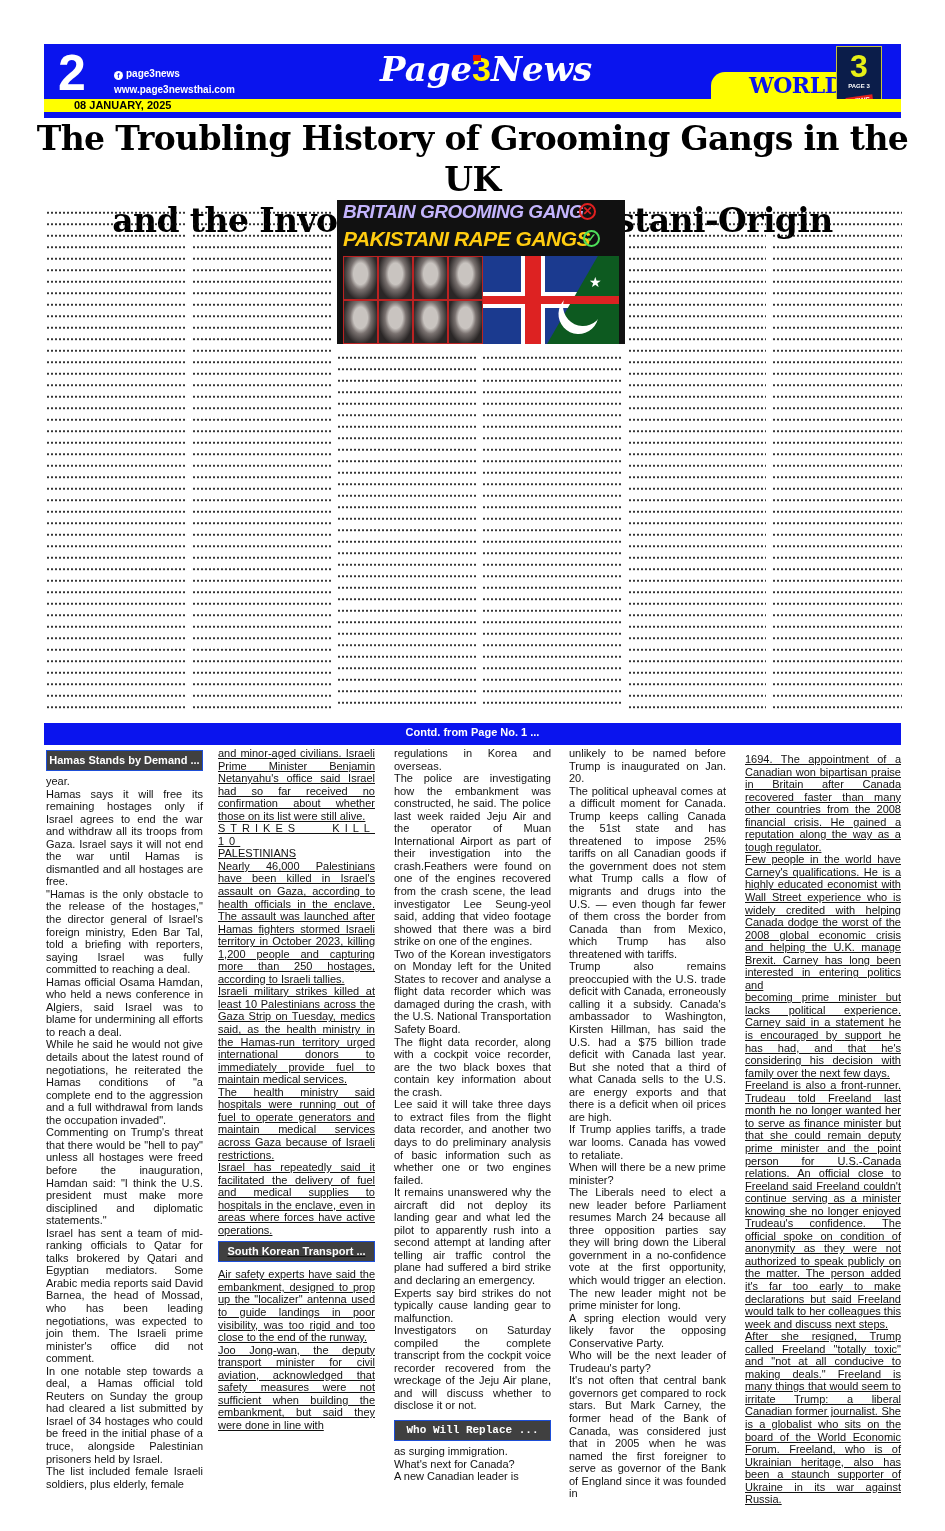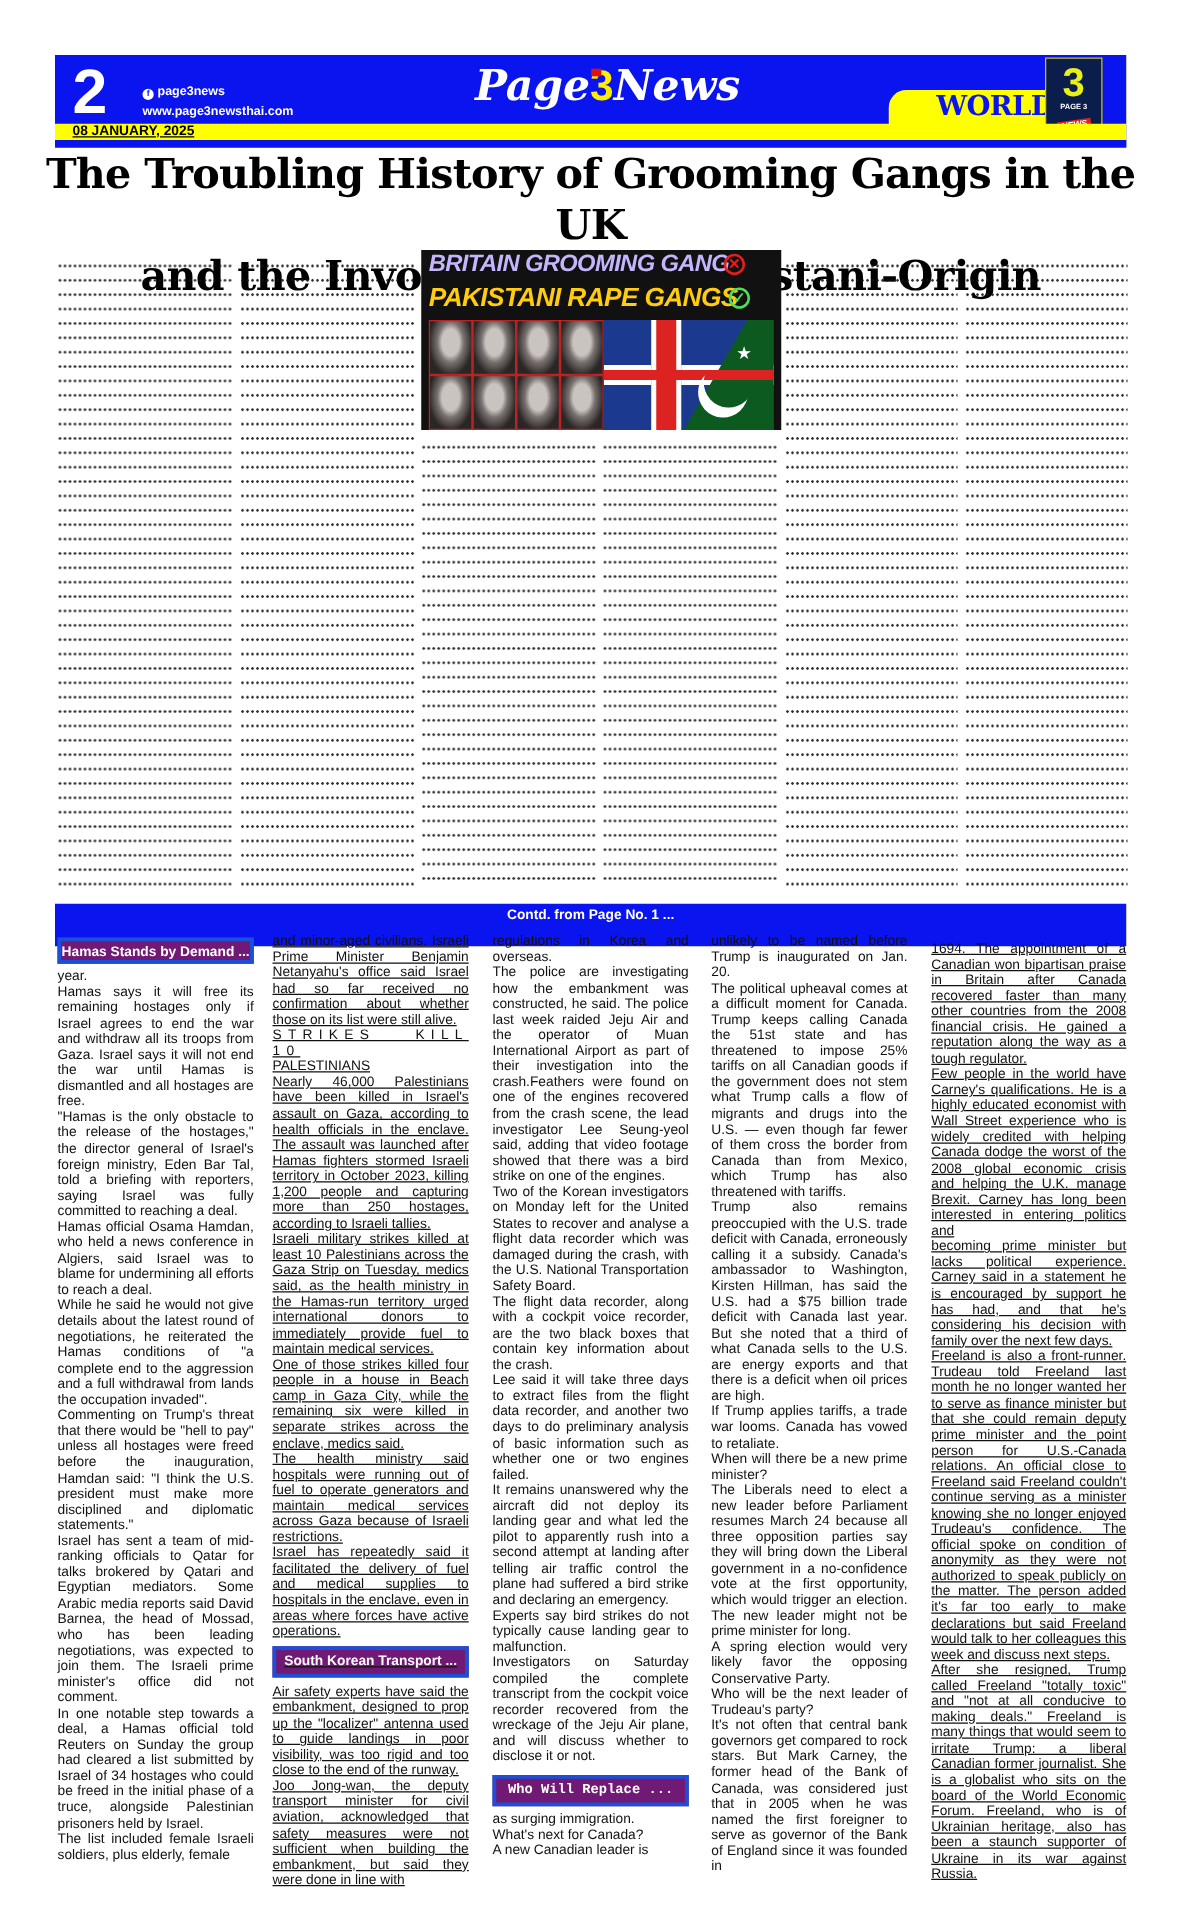--- a/index.html
+++ b/index.html
@@ -6,21 +6,21 @@
   html, body { width: 945px; height: 1531px; background: #ffffff; overflow: hidden; }
   body { position: relative; font-family: "Liberation Sans", sans-serif; color: #111; }
 
   
   .masthead { position: absolute; left: 44px; top: 44px; width: 857px; height: 74px; background: #0a14ee; }
   .page-num { position: absolute; left: 14px; top: 4px; font: bold 50px/1 "Liberation Sans", sans-serif; color: #fff; }
   .social { position: absolute; left: 70px; top: 25px; font: bold 10px/1 "Liberation Sans", sans-serif; color: #fff; }
   .social .fb { display: inline-block; width: 9px; height: 9px; border-radius: 50%; background: #fff; color: #0a14ee; font-size: 7px; line-height: 9px; text-align: center; margin-right: 3px; vertical-align: -1px; }
   .website { position: absolute; left: 70px; top: 41px; font: bold 10px/1 "Liberation Sans", sans-serif; color: #fff; }
   .datebar { position: absolute; left: 0; top: 55px; width: 100%; height: 13px; background: #ffff00; }
-  .date { position: absolute; left: 14px; top: 56px; font: bold 11px/1 "Liberation Sans", sans-serif; color: #000; text-decoration: underline; }
+  .date { position: absolute; left: 30px; top: 56px; font: bold 11px/1 "Liberation Sans", sans-serif; color: #000; }
   .bottomstrip { position: absolute; left: 0; top: 68px; width: 100%; height: 6px; background: #0a14ee; }
 
   .logo { position: absolute; left: 336px; top: 8px; font: bold italic 34px/1 "DejaVu Serif", serif; color: #fff; letter-spacing: 0px; }
   .logo .three { color: #ffee00; font-family: "Liberation Sans", sans-serif; font-style: normal; font-weight: bold; position: relative; }
   .logo .three::before { content: ""; position: absolute; left: 1px; top: 5px; width: 8px; height: 6px; background: #e01010; }
 
   .worldtab { position: absolute; left: 667px; top: 28px; width: 125px; height: 40px; background: #ffff00; border-top-left-radius: 14px; }
   .world { position: absolute; left: 705px; top: 30px; font: bold 22px/1 "DejaVu Serif", serif; color: #0a14ee; letter-spacing: -0.5px; }
   .badge { position: absolute; left: 792px; top: 2px; width: 46px; height: 68px; background: #0b1d4a; border: 1px solid #c9c33a; text-align: center; }
   .badge .b3 { display: block; font: bold 32px/1 "Liberation Sans", sans-serif; color: #e8f016; margin-top: 3px; }
@@ -48,27 +48,27 @@
   .flags { position: absolute; left: 146px; top: 56px; width: 136px; height: 88px; overflow: hidden; }
   .uk { position: absolute; left: 0; top: 0; width: 100%; height: 100%; background: #1b3a8f; }
   .uk::before { content: ""; position: absolute; left: 0; top: 36px; width: 100%; height: 16px; background: #fff; box-shadow: inset 0 5px 0 #fff, inset 0 -5px 0 #fff; }
   .uk::after { content: ""; position: absolute; left: 38px; top: 0; width: 16px; height: 100%; background: #d22; border-left: 4px solid #fff; border-right: 4px solid #fff; }
   .ukred { position: absolute; left: 0; top: 40px; width: 100%; height: 8px; background: #d22; z-index: 2; }
   .pk { position: absolute; left: 64px; top: 0; width: 110px; height: 100%; background: #0d5a20; transform: skewX(-30deg); transform-origin: bottom left; }
   .moon { position: absolute; left: 80px; top: 30px; width: 40px; height: 40px; border-radius: 50%; box-shadow: -7px 6px 0 0 #fff; transform: rotate(-20deg); z-index: 3; }
   .star { position: absolute; left: 106px; top: 18px; color: #fff; font-size: 14px; z-index: 3; }
 
   
-  .contd { position: absolute; left: 44px; top: 723px; width: 857px; height: 34px; background: #0a14ee; color: #fff; text-align: center; font: bold 11px/18px "Liberation Sans", sans-serif; }
+  .contd { position: absolute; left: 44px; top: 723px; width: 857px; height: 22px; background: #0a14ee; color: #fff; text-align: center; font: bold 11px/18px "Liberation Sans", sans-serif; }
 
   
   .col { position: absolute; font: 11px/12.55px "Liberation Sans", sans-serif; color: #111; text-align: justify; }
   .col p { margin: 0; }
   .col .sub { letter-spacing: 5px; }
-  .secthead { background: #701a75; color: #fff; font: bold 11px/19px "Liberation Sans", sans-serif; text-align: center; border: 3px solid #1d4ed8; }
+  .secthead { background: #404040; color: #fff; font: bold 11px/19px "Liberation Sans", sans-serif; text-align: center; border: 1px solid #1d4ed8; }
   .c1 { left: 46px; top: 775px; width: 157px; }
   .c2 { left: 218px; top: 747px; width: 157px; text-decoration: underline; }
   .c3 { left: 394px; top: 747px; width: 157px; }
   .c4 { left: 569px; top: 747px; width: 157px; }
   .c5 { left: 745px; top: 753px; width: 156px; text-decoration: underline; }
   .hamas-head { position: absolute; left: 46px; top: 750px; width: 157px; height: 21px; }
 </style>
 </head>
 <body>
 
@@ -139,21 +139,20 @@
   <p>In one notable step towards a deal, a Hamas official told Reuters on Sunday the group had cleared a list submitted by Israel of 34 hostages who could be freed in the initial phase of a truce, alongside Palestinian prisoners held by Israel.</p>
   <p>The list included female Israeli soldiers, plus elderly, female</p>
 </div>
 
 <div class="col c2">
   <p>and minor-aged civilians. Israeli Prime Minister Benjamin Netanyahu's office said Israel had so far received no confirmation about whether those on its list were still alive.</p>
   <p class="sub">STRIKES KILL 10</p>
   <p>PALESTINIANS</p>
   <p>Nearly 46,000 Palestinians have been killed in Israel's assault on Gaza, according to health officials in the enclave. The assault was launched after Hamas fighters stormed Israeli territory in October 2023, killing 1,200 people and capturing more than 250 hostages, according to Israeli tallies.</p>
   <p>Israeli military strikes killed at least 10 Palestinians across the Gaza Strip on Tuesday, medics said, as the health ministry in the Hamas-run territory urged international donors to immediately provide fuel to maintain medical services.</p>
-  <p>One of those strikes killed four people in a house in Beach camp in Gaza City, while the remaining six were killed in separate strikes across the enclave, medics said.</p>
   <p>The health ministry said hospitals were running out of fuel to operate generators and maintain medical services across Gaza because of Israeli restrictions.</p>
   <p>Israel has repeatedly said it facilitated the delivery of fuel and medical supplies to hospitals in the enclave, even in areas where forces have active operations.</p>
   <div class="secthead" style="margin:5px 0 6px;">South Korean Transport ...</div>
   <p>Air safety experts have said the embankment, designed to prop up the "localizer" antenna used to guide landings in poor visibility, was too rigid and too close to the end of the runway.</p>
   <p>Joo Jong-wan, the deputy transport minister for civil aviation, acknowledged that safety measures were not sufficient when building the embankment, but said they were done in line with</p>
 </div>
 
 <div class="col c3">
   <p>regulations in Korea and overseas.</p>
   <p>The police are investigating how the embankment was constructed, he said. The police last week raided Jeju Air and the operator of Muan International Airport as part of their investigation into the crash.Feathers were found on one of the engines recovered from the crash scene, the lead investigator Lee Seung-yeol said, adding that video footage showed that there was a bird strike on one of the engines.</p>

